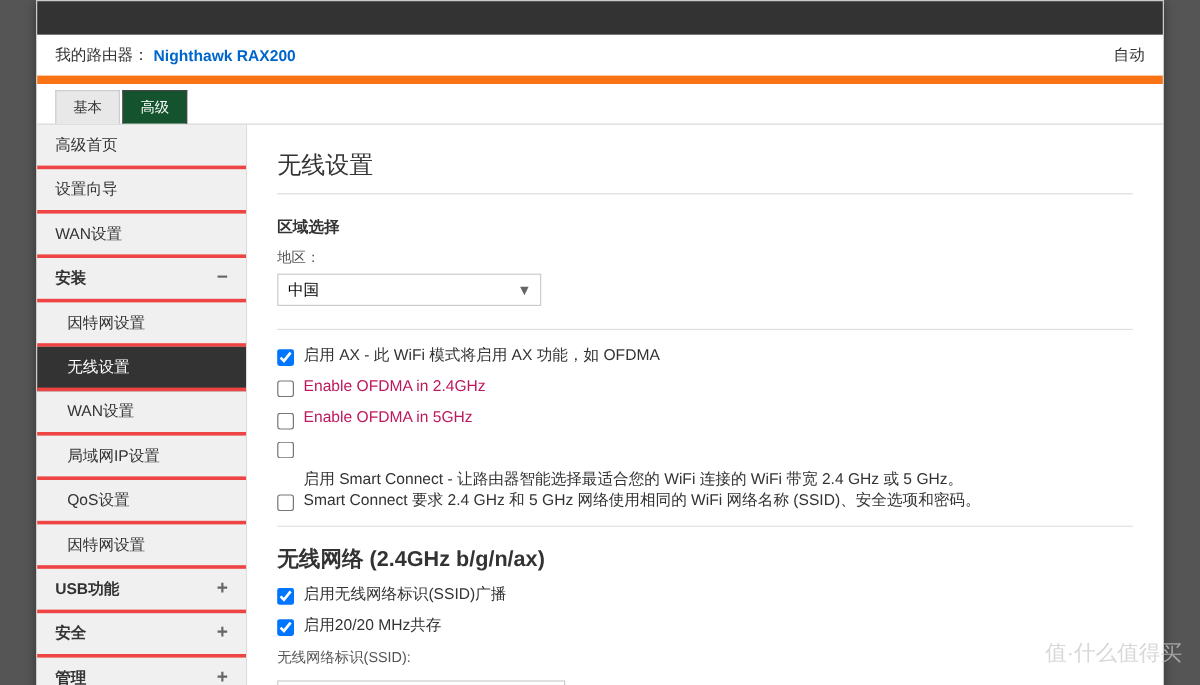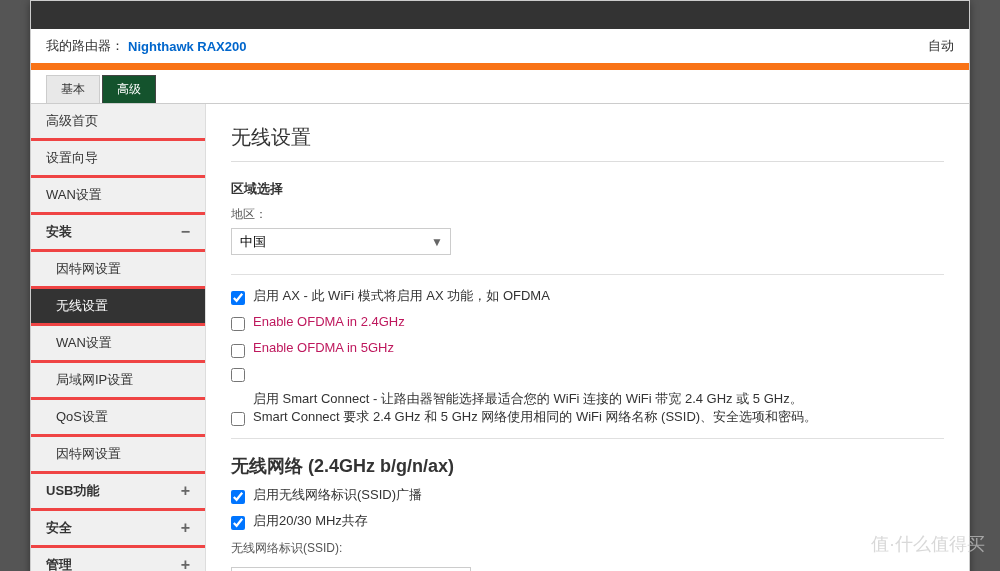--- a/index.html
+++ b/index.html
@@ -331,21 +331,21 @@
       
       <div class="subsection-title">无线网络 (2.4GHz b/g/n/ax)</div>
 
       <div class="checkbox-row">
         <input type="checkbox" checked="" style="">
         <span class="checkbox-label">启用无线网络标识(SSID)广播</span>
       </div>
 
       <div class="checkbox-row">
         <input type="checkbox" checked="" style="">
-        <span class="checkbox-label">启用20/30 MHz共存</span>
+        <span class="checkbox-label">启用20/20 MHz共存</span>
       </div>
 
       <div class="field-label" style="margin-top:10px;">无线网络标识(SSID):</div>
       <input type="text" class="text-input" value="stay" style="">
     </div>
   </div>
 </div>
 
 <div class="watermark">值·什么值得买</div>
 

